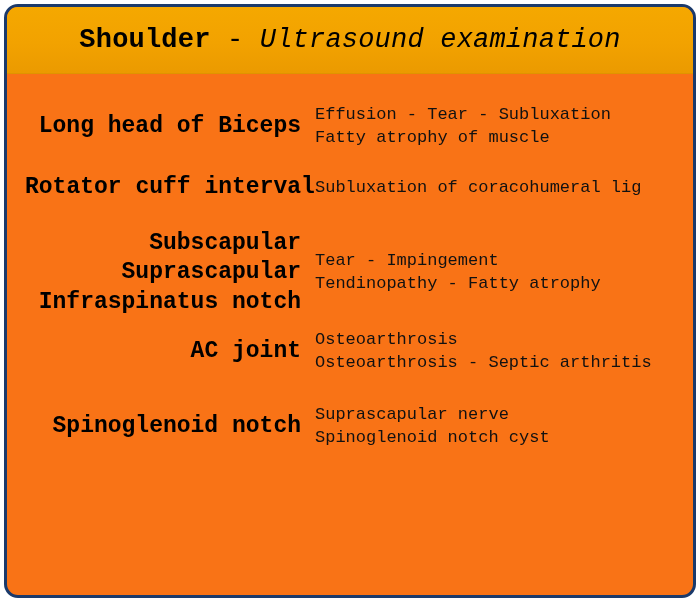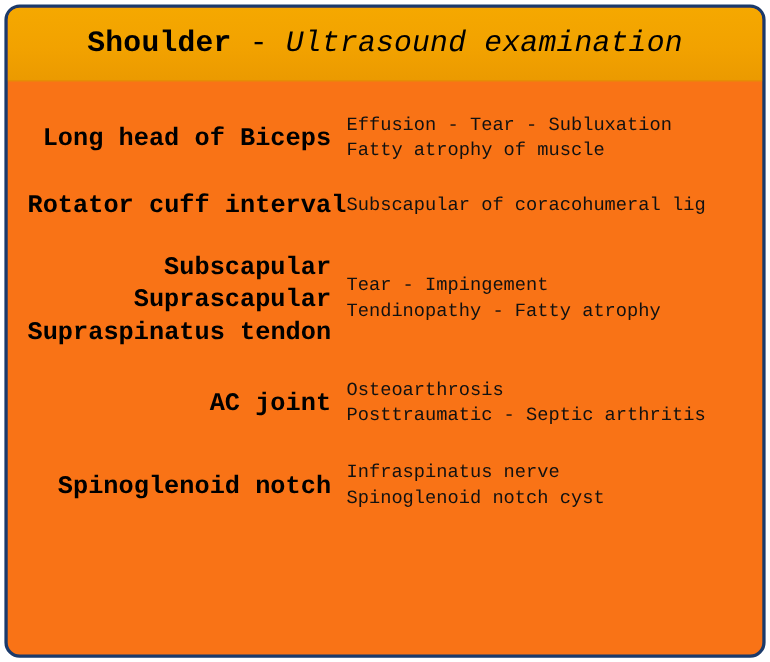--- a/index.html
+++ b/index.html
@@ -78,21 +78,21 @@
   .value .line {
     display: block;
     white-space: nowrap;
   }
   .label .line {
     display: block;
     white-space: nowrap;
   }
   .row-biceps { margin-top: 4px; margin-bottom: 24px; }
   .row-interval { }
-  .row-tendons { margin-bottom: 28px; }
+  .row-tendons { margin-bottom: 12px; }
   .row-ac { margin-bottom: 30px; }
   .row-notch { margin-bottom: 0; }
 </style>
 </head>
 <body>
 
 <div class="card">
 
   <div class="header">
     <div class="header-text">
@@ -110,50 +110,50 @@
         <span class="line">Effusion - Tear - Subluxation</span>
         <span class="line">Fatty atrophy of muscle</span>
       </div>
     </div>
 
     <div class="row row-interval">
       <div class="label">
         <span class="line">Rotator cuff interval</span>
       </div>
       <div class="value">
-        <span class="line">Subscapular of coracohumeral lig</span>
+        <span class="line">Subluxation of coracohumeral lig</span>
       </div>
     </div>
 
     <div class="row row-tendons">
       <div class="label">
         <span class="line">Subscapular</span>
         <span class="line">Suprascapular</span>
-        <span class="line">Supraspinatus tendon</span>
+        <span class="line">Infraspinatus notch</span>
       </div>
       <div class="value">
         <span class="line">Tear - Impingement</span>
         <span class="line">Tendinopathy - Fatty atrophy</span>
       </div>
     </div>
 
     <div class="row row-ac">
       <div class="label">
         <span class="line">AC joint</span>
       </div>
       <div class="value">
         <span class="line">Osteoarthrosis</span>
-        <span class="line">Posttraumatic - Septic arthritis</span>
+        <span class="line">Osteoarthrosis - Septic arthritis</span>
       </div>
     </div>
 
     <div class="row row-notch">
       <div class="label">
         <span class="line">Spinoglenoid notch</span>
       </div>
       <div class="value">
-        <span class="line">Infraspinatus nerve</span>
+        <span class="line">Suprascapular nerve</span>
         <span class="line">Spinoglenoid notch cyst</span>
       </div>
     </div>
 
   </div>
 </div>
 
 </body></html>

